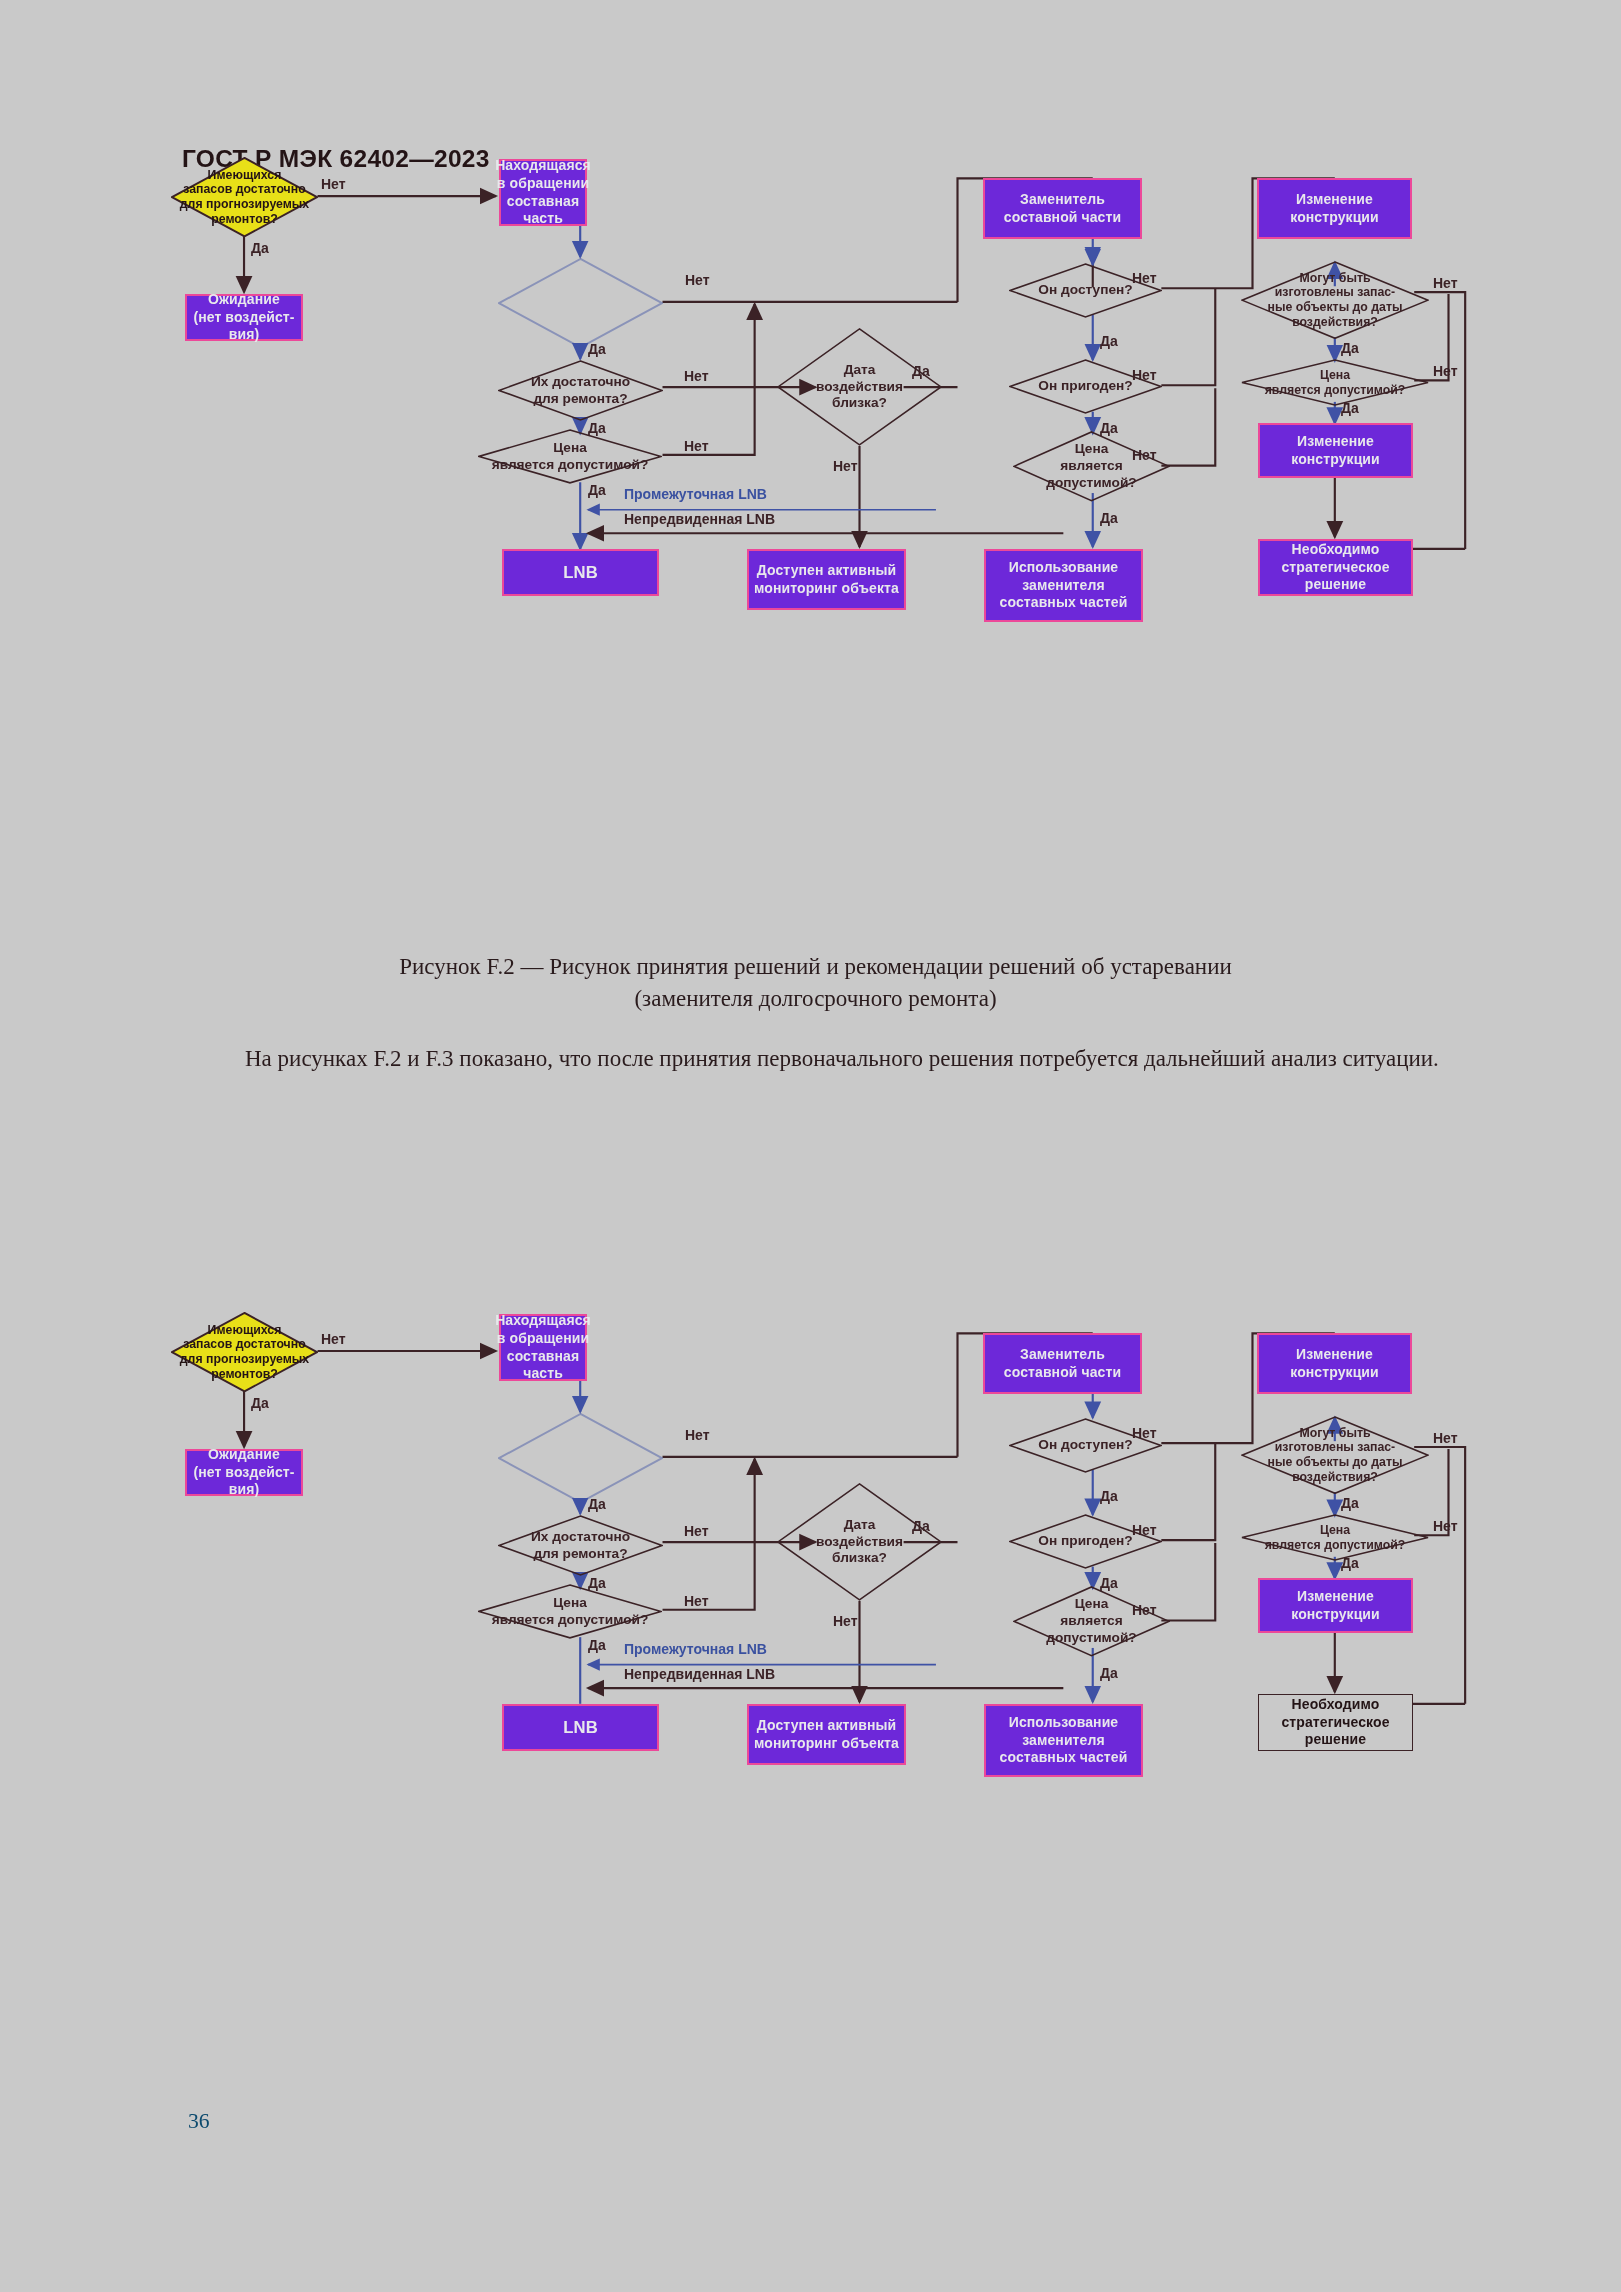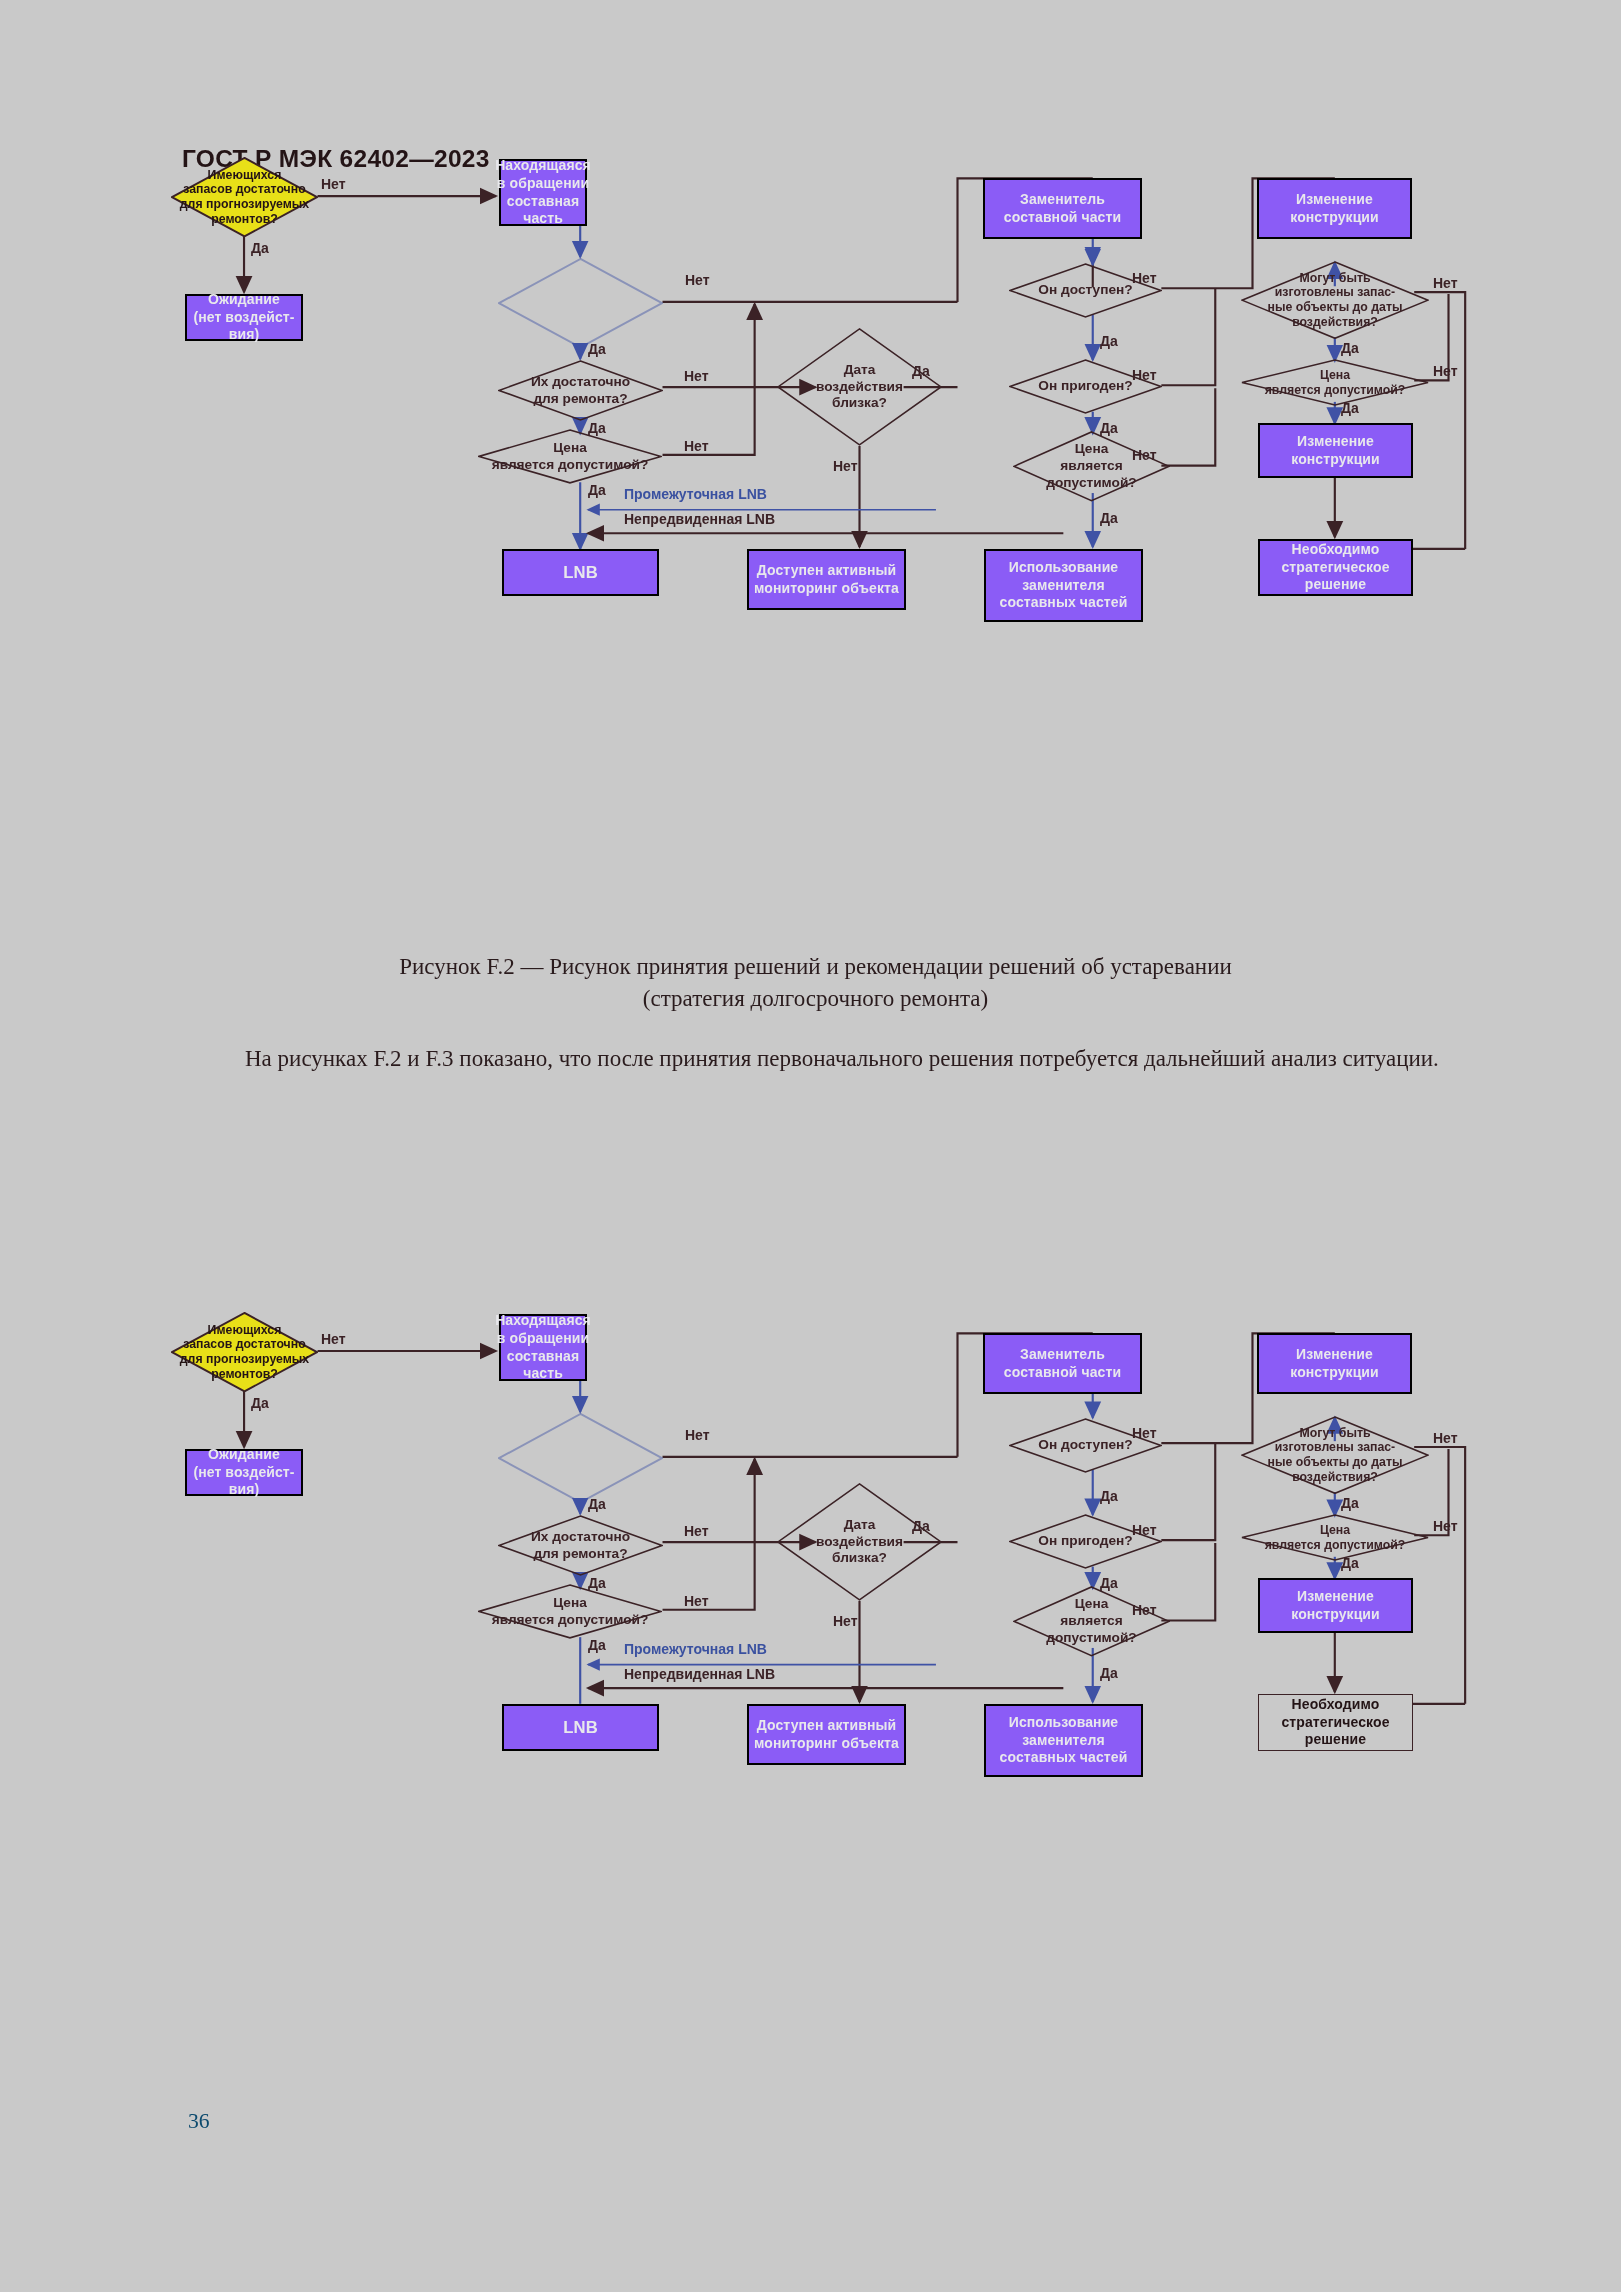--- a/index.html
+++ b/index.html
@@ -39,21 +39,21 @@
     position:absolute;left:186px;width:1259px;text-align:center;
     font-size:23px;line-height:32px;color:#2a1b1d;
   }
 
   
   .chart{position:absolute;left:0;top:0;width:1469px;}
   .chart svg{display:block;}
   .node{position:absolute;box-sizing:border-box;}
 
   .box{
-    background:#8b5cf6;border:2px solid #000000;
+    background:#6d28d9;border:2px solid #ec4899;
     color:#e8e8ec;
     font-family:"Liberation Sans", sans-serif;
     font-weight:bold;font-size:14px;line-height:17.6px;
     display:flex;align-items:center;justify-content:center;text-align:center;
     letter-spacing:0.1px;
   }
   .box.plain{background:#c9c9c9;color:#241416;border:1px solid #3b2226;}
 
   .dia{
     display:flex;align-items:center;justify-content:center;text-align:center;
@@ -288,21 +288,21 @@
     <div class="lbl" style="left:1132px;top:447px;">Нет</div>
     <div class="lbl" style="left:1100px;top:510px;">Да</div>
     <div class="lbl" style="left:1433px;top:275px;">Нет</div>
     <div class="lbl" style="left:1341px;top:340px;">Да</div>
     <div class="lbl" style="left:1433px;top:363px;">Нет</div>
     <div class="lbl" style="left:1341px;top:400px;">Да</div>
   </div>
 
   <div class="fig-caption" style="top:951px;">
     <div>Рисунок F.2 — Рисунок принятия решений и рекомендации решений об устаревании</div>
-    <div>(стратегия долгосрочного ремонта)</div>
+    <div>(заменителя долгосрочного ремонта)</div>
   </div>
 
   <div class="body-block" style="top:1039px;">
     <p class="indent">На рисунках F.2 и F.3 показано, что после принятия первоначального решения потребуется дальнейший анализ ситуации.</p>
   </div>
 
 
   <div class="chart" style="top:1155px;">
     <svg width="1621" height="784" viewBox="0 0 1654 800">
       <g stroke="#3b2226" stroke-width="2.2" fill="none">

